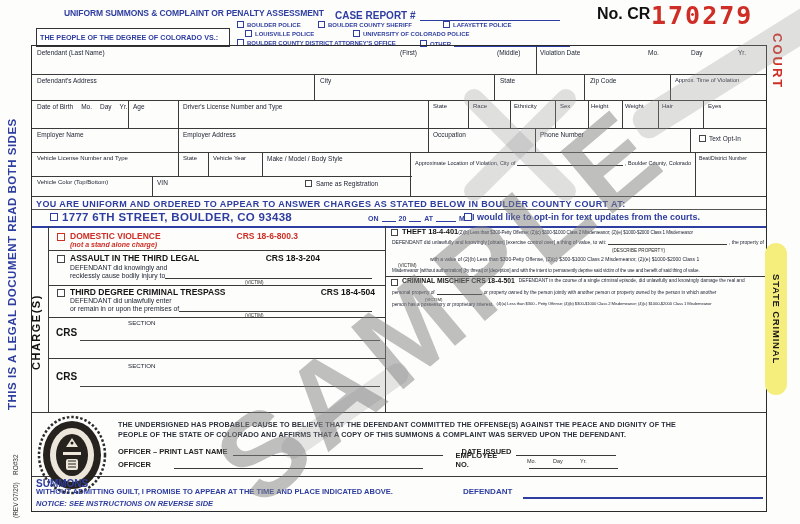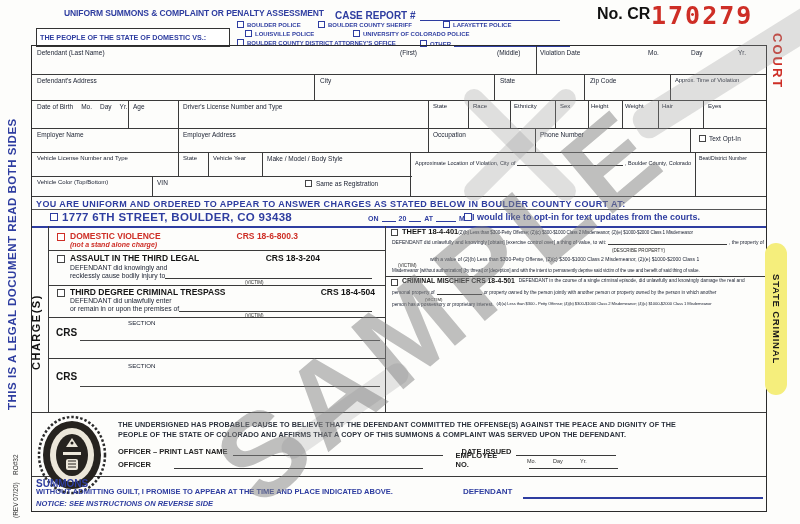--- a/index.html
+++ b/index.html
@@ -64,21 +64,21 @@
   <span class="cb"></span>
   <span class="b" style="font-size:6px">BOULDER COUNTY DISTRICT ATTORNEY'S OFFICE</span>
 </div>
 <div class="abs frow blue" style="left:420px;top:39px;gap:3px;width:150px">
   <span class="cb"></span>
   <span class="b" style="font-size:6px">OTHER</span>
   <span class="ln lnb" style="flex:1"></span>
 </div>
 
 <div class="abs" style="left:36px;top:28px;width:194px;height:19px;border:1px solid #333;box-sizing:border-box;display:flex;align-items:center;padding-left:3px;background:#fff">
-  <span class="blue b" style="font-size:7.2px">THE PEOPLE OF THE STATE OF DOMESTIC VS.:</span>
+  <span class="blue b" style="font-size:7.2px">THE PEOPLE OF THE DEGREE OF COLORADO VS.:</span>
 </div>
 
 <div class="abs border-box" style="left:31px;top:45px;width:736px;height:467px"></div>
 
 <div class="hl" style="left:32px;top:74px;width:734px"></div>
 <div class="hl" style="left:32px;top:100px;width:734px"></div>
 <div class="hl" style="left:32px;top:128px;width:734px"></div>
 <div class="hl" style="left:32px;top:152px;width:734px"></div>
 <div class="hl" style="left:32px;top:176px;width:380px"></div>
 <div class="hl" style="left:32px;top:196px;width:734px"></div>

